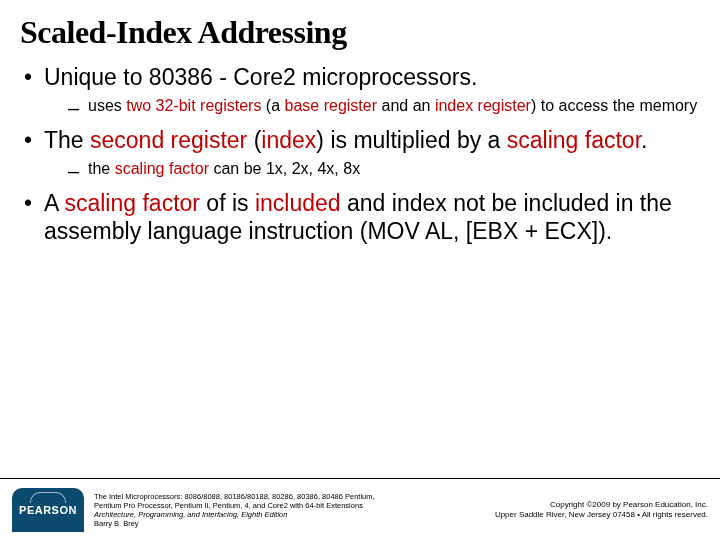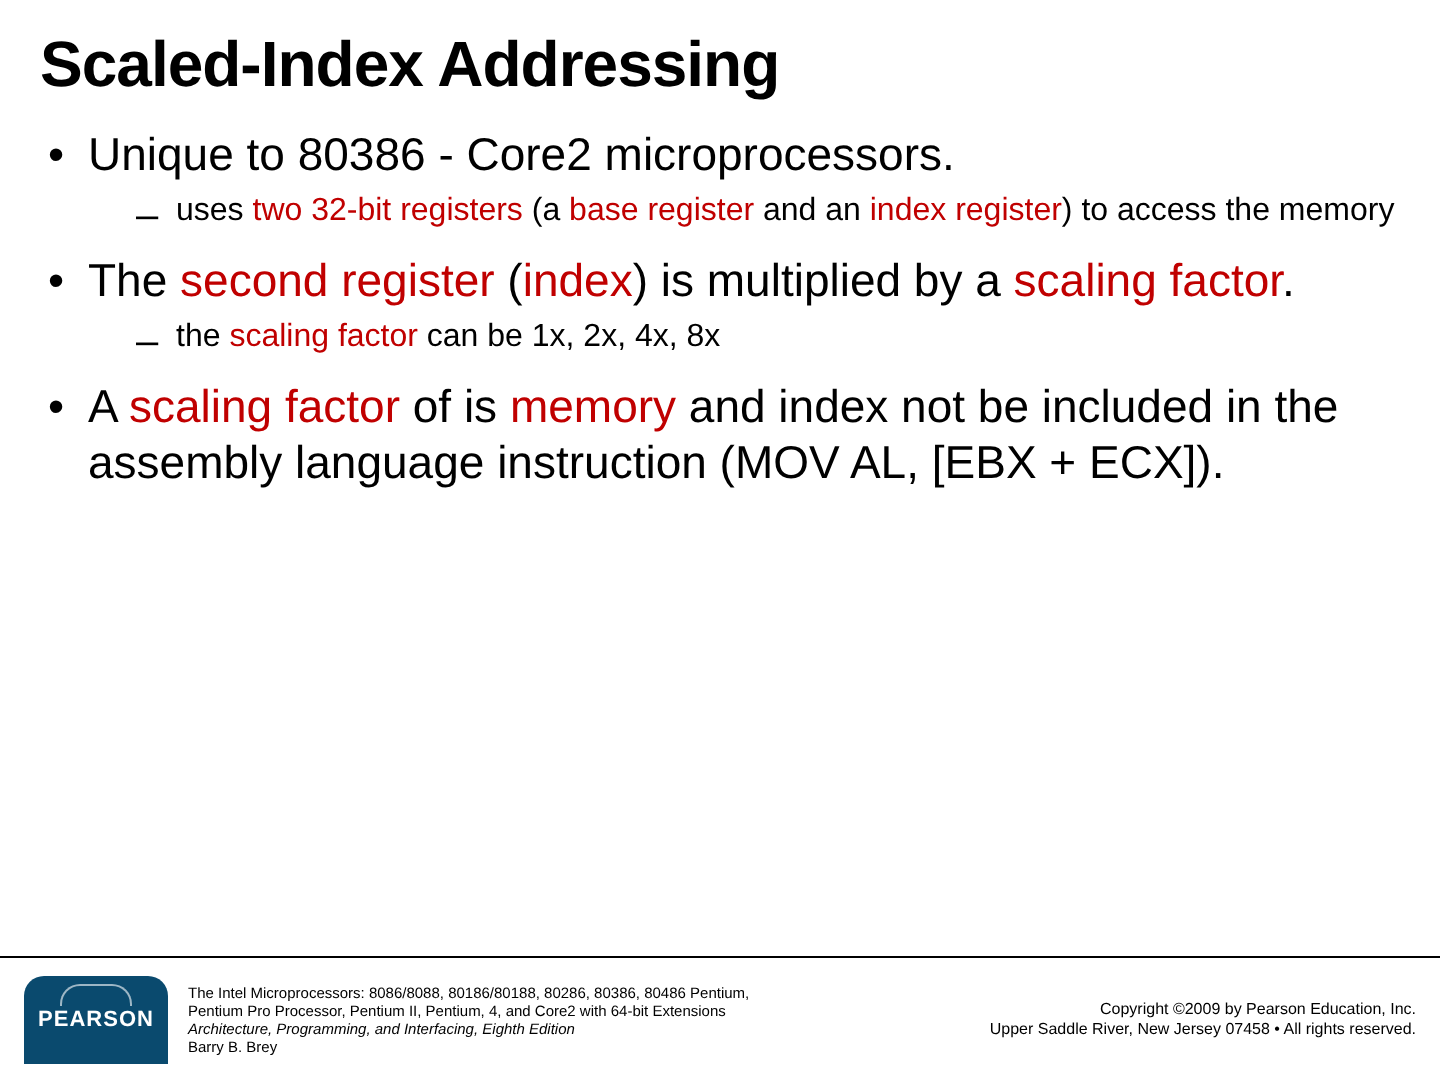--- a/index.html
+++ b/index.html
@@ -1,18 +1,18 @@
 <!DOCTYPE html>
 <html><head>
 <meta charset="utf-8">
 <style>
   * { margin: 0; padding: 0; box-sizing: border-box; }
   html, body { width: 720px; height: 540px; overflow: hidden; font-family: Arial, Helvetica, sans-serif; background: #fff; color: #000; }
   .slide { width: 720px; height: 540px; position: relative; padding: 14px 20px 0 20px; }
-  .title { font-size: 32px; font-weight: bold; letter-spacing: -0.5px; margin-bottom: 12px; }
+  .title { font-size: 32px; font-weight: bold; letter-spacing: -0.5px; margin-bottom: 12px; font-family: Liberation Serif, serif; }
   ul.top { list-style: none; }
   ul.top > li { position: relative; padding-left: 24px; font-size: 23px; line-height: 1.25; margin-bottom: 6px; }
   ul.top > li::before { content: "•"; position: absolute; left: 4px; top: 0; font-size: 23px; }
   ul.sub { list-style: none; margin: 4px 0 10px 0; }
   ul.sub > li { position: relative; padding-left: 44px; font-size: 16px; line-height: 1.25; margin-bottom: 6px; }
   ul.sub > li::before { content: "–"; position: absolute; left: 24px; top: 0; font-size: 20px; }
   .red { color: #c00000; }
   .footer { position: absolute; left: 0; right: 0; bottom: 0; height: 62px; border-top: 1px solid #000; display: flex; align-items: center; padding: 0 12px; gap: 10px; }
   .pearson-logo { width: 72px; height: 44px; background: #0a4a6e; color: #fff; display: flex; align-items: center; justify-content: center; font-size: 11px; font-weight: bold; border-top-left-radius: 10px; border-top-right-radius: 10px; letter-spacing: 0.5px; position: relative; }
   .pearson-logo::before { content: ""; position: absolute; top: 4px; left: 50%; transform: translateX(-50%); width: 34px; height: 10px; border: 1px solid rgba(255,255,255,0.6); border-bottom: none; border-radius: 10px 10px 0 0; }
@@ -39,21 +39,21 @@
     <li>
       <span>The </span><span class="red">second register</span><span> (</span><span class="red">index</span><span>) is multiplied by a </span><span class="red">scaling factor</span><span>.</span>
       <ul class="sub">
         <li>
           <span>the </span><span class="red">scaling factor</span><span> can be 1x, 2x, 4x, 8x</span>
         </li>
       </ul>
     </li>
 
     <li>
-      <span>A </span><span class="red">scaling factor</span><span> of  is </span><span class="red">memory</span><span> and index not be included in the assembly language instruction (MOV AL, [EBX + ECX]).</span>
+      <span>A </span><span class="red">scaling factor</span><span> of  is </span><span class="red">included</span><span> and index not be included in the assembly language instruction (MOV AL, [EBX + ECX]).</span>
     </li>
 
   </ul>
 
   <div class="footer">
     <div class="pearson-logo">PEARSON</div>
     <div class="book-info">
       <div>The Intel Microprocessors: 8086/8088, 80186/80188, 80286, 80386, 80486 Pentium,</div>
       <div>Pentium Pro Processor, Pentium II, Pentium, 4, and Core2 with 64-bit Extensions</div>
       <div><em>Architecture, Programming, and Interfacing, Eighth Edition</em></div>

